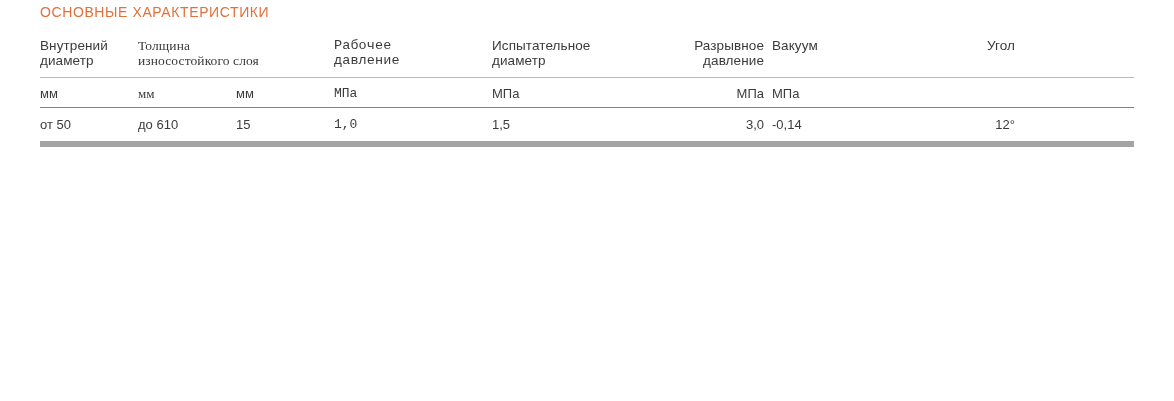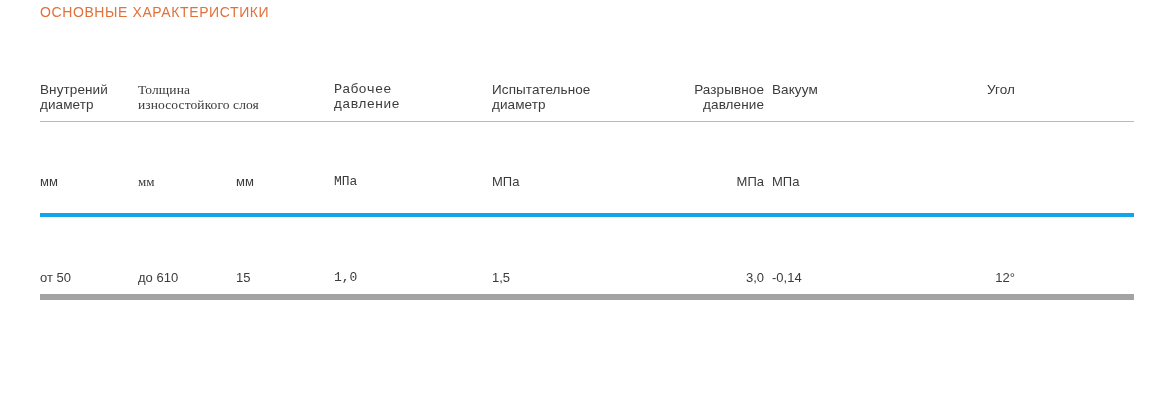--- a/index.html
+++ b/index.html
@@ -34,30 +34,29 @@
   .spec-table {
     position: absolute;
     left: 40px;
     top: 38px;
     width: 1094px;
   }
   .row {
     display: flex;
     align-items: flex-start;
     box-sizing: border-box;
-    margin-top: 44px;
   }
   .row.header-row {
     padding-bottom: 9px;
     border-bottom: 1px solid #b9b9b9;
   }
   .row.units-row {
     padding-top: 8px;
-    padding-bottom: 24px;
-    border-bottom: 4px solid #0ea5e9;
+    padding-bottom: 6px;
+    border-bottom: 1px solid #0ea5e9;
   }
   .row.values-row {
     padding-top: 9px;
     padding-bottom: 9px;
     border-bottom: 6px solid #a3a3a3;
   }
   .cell {
     font-size: 13.5px;
     line-height: 15px;
     color: #3b3b3b;

